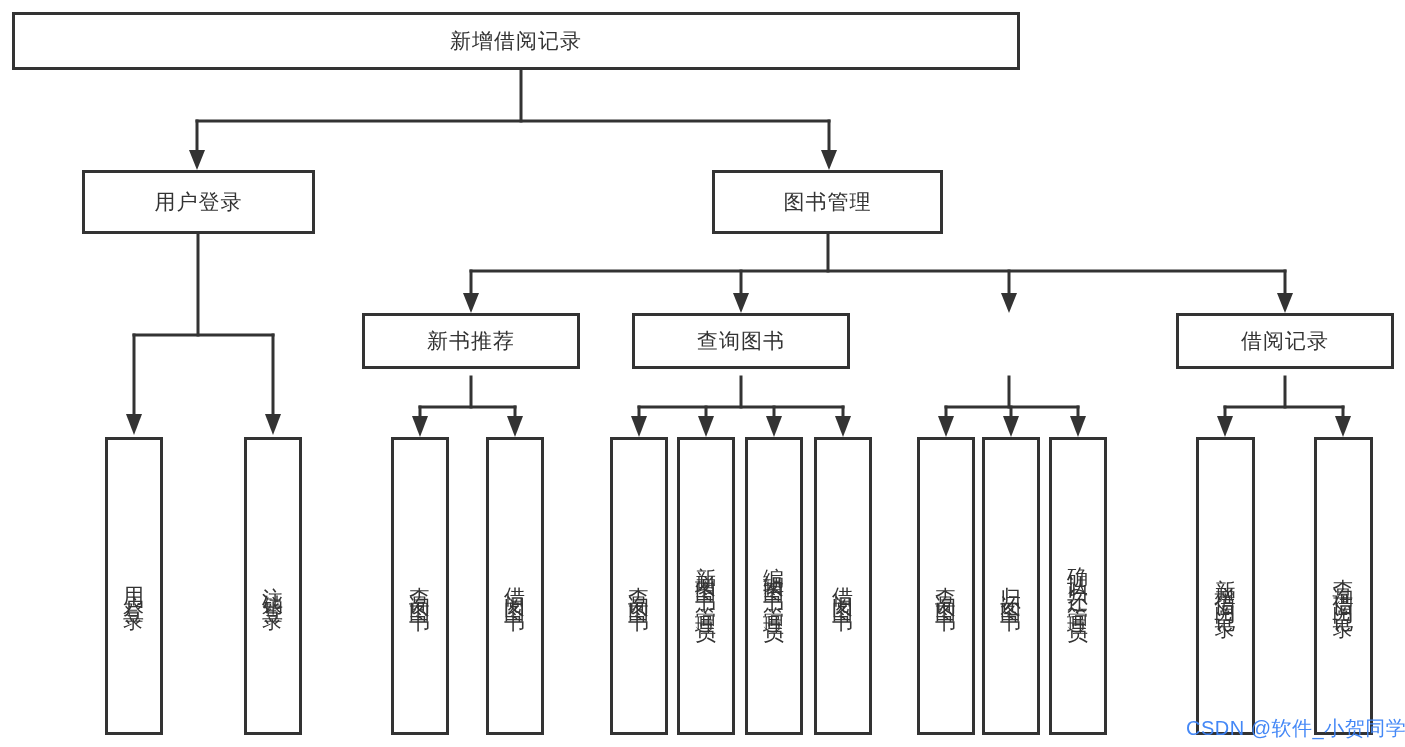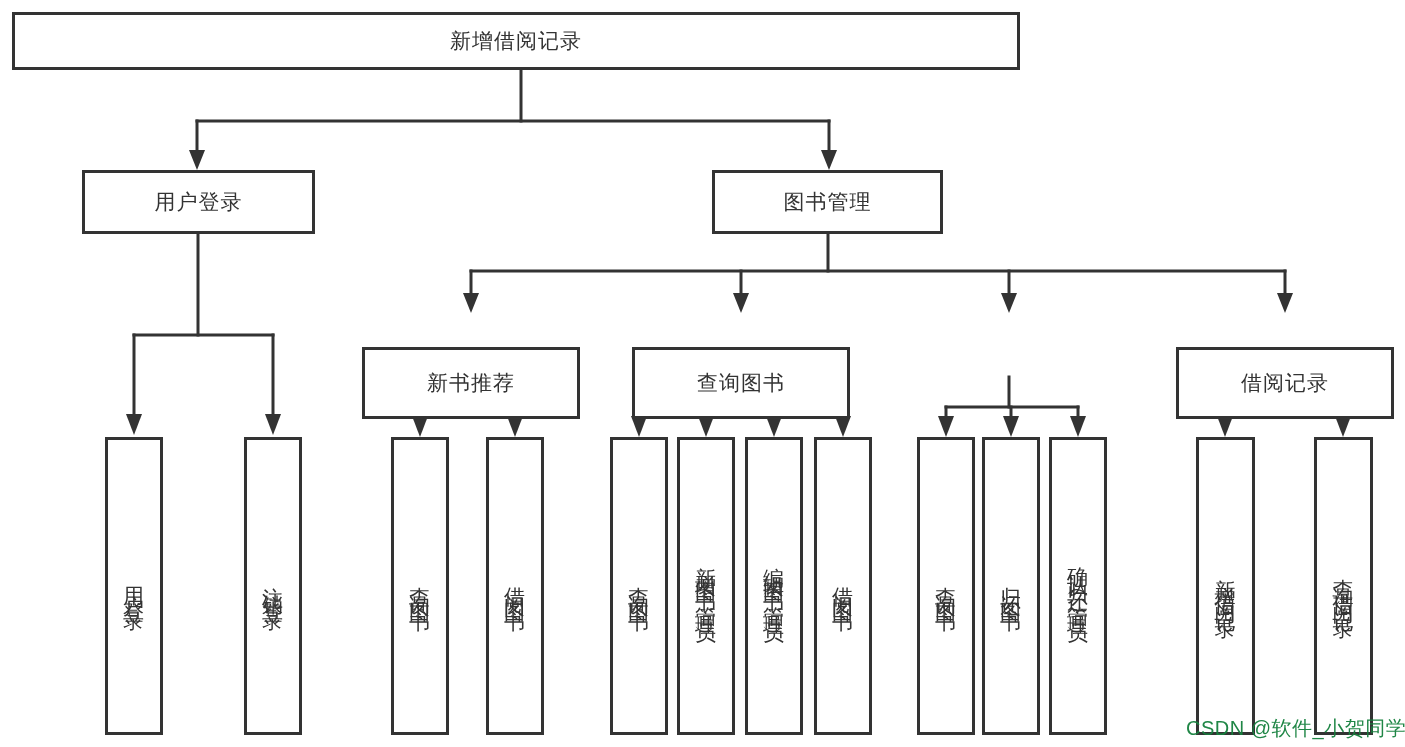--- a/index.html
+++ b/index.html
@@ -26,36 +26,36 @@
     display: flex;
     align-items: center;
     justify-content: center;
     font-size: 21px;
     letter-spacing: 1px;
     color: #333333;
     z-index: 2;
   }
   .lvl-root { left: 12px;  top: 12px;  width: 1008px; height: 58px; }
   .lvl2     { top: 170px; height: 64px; }
-  .lvl3     { top: 313px; height: 72px; margin-top: 34px; }
+  .lvl3     { top: 313px; height: 56px; }
   .leaf     { top: 437px; height: 298px; width: 58px; }
   .vtext {
     writing-mode: vertical-rl;
     text-orientation: mixed;
     letter-spacing: 8px;
     line-height: 1;
     white-space: nowrap;
   }
   .watermark {
     position: absolute;
     left: 1186px;
     top: 715px;
     font-size: 20px;
     letter-spacing: 0.5px;
-    color: #15803d;
+    color: #3b82f6;
     opacity: 0.95;
     z-index: 5;
     white-space: nowrap;
   }
 </style>
 </head>
 <body>
 
 <div class="canvas">
 

